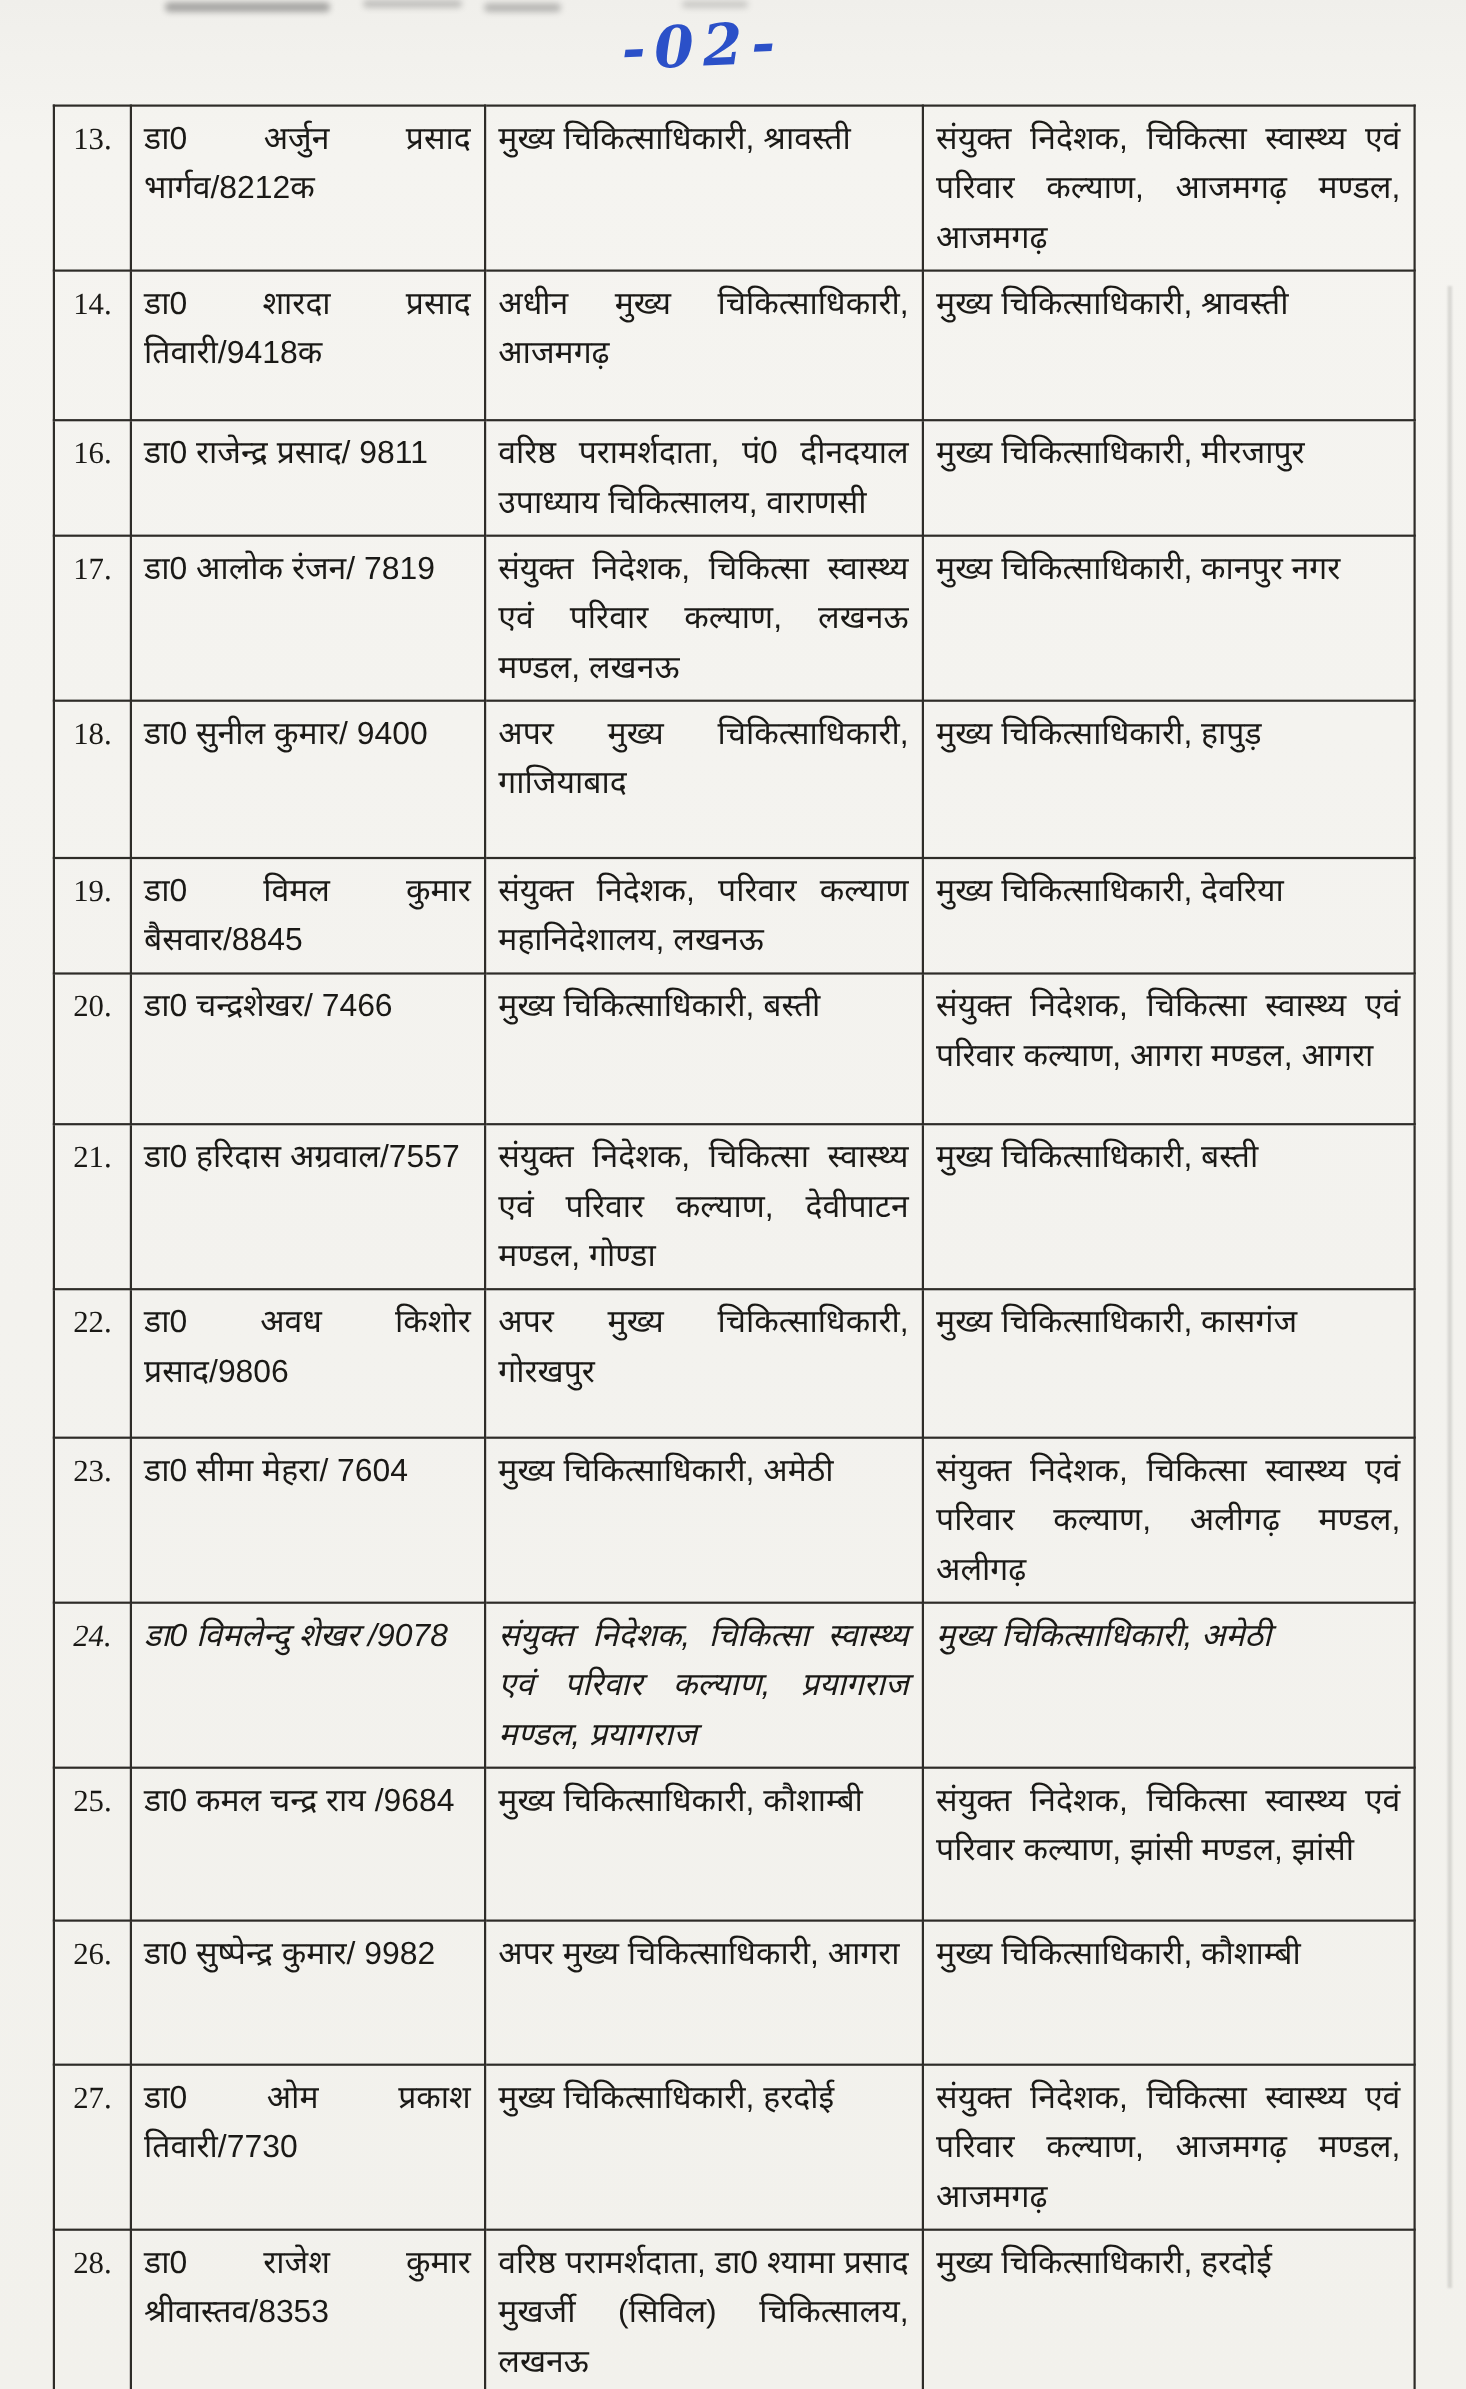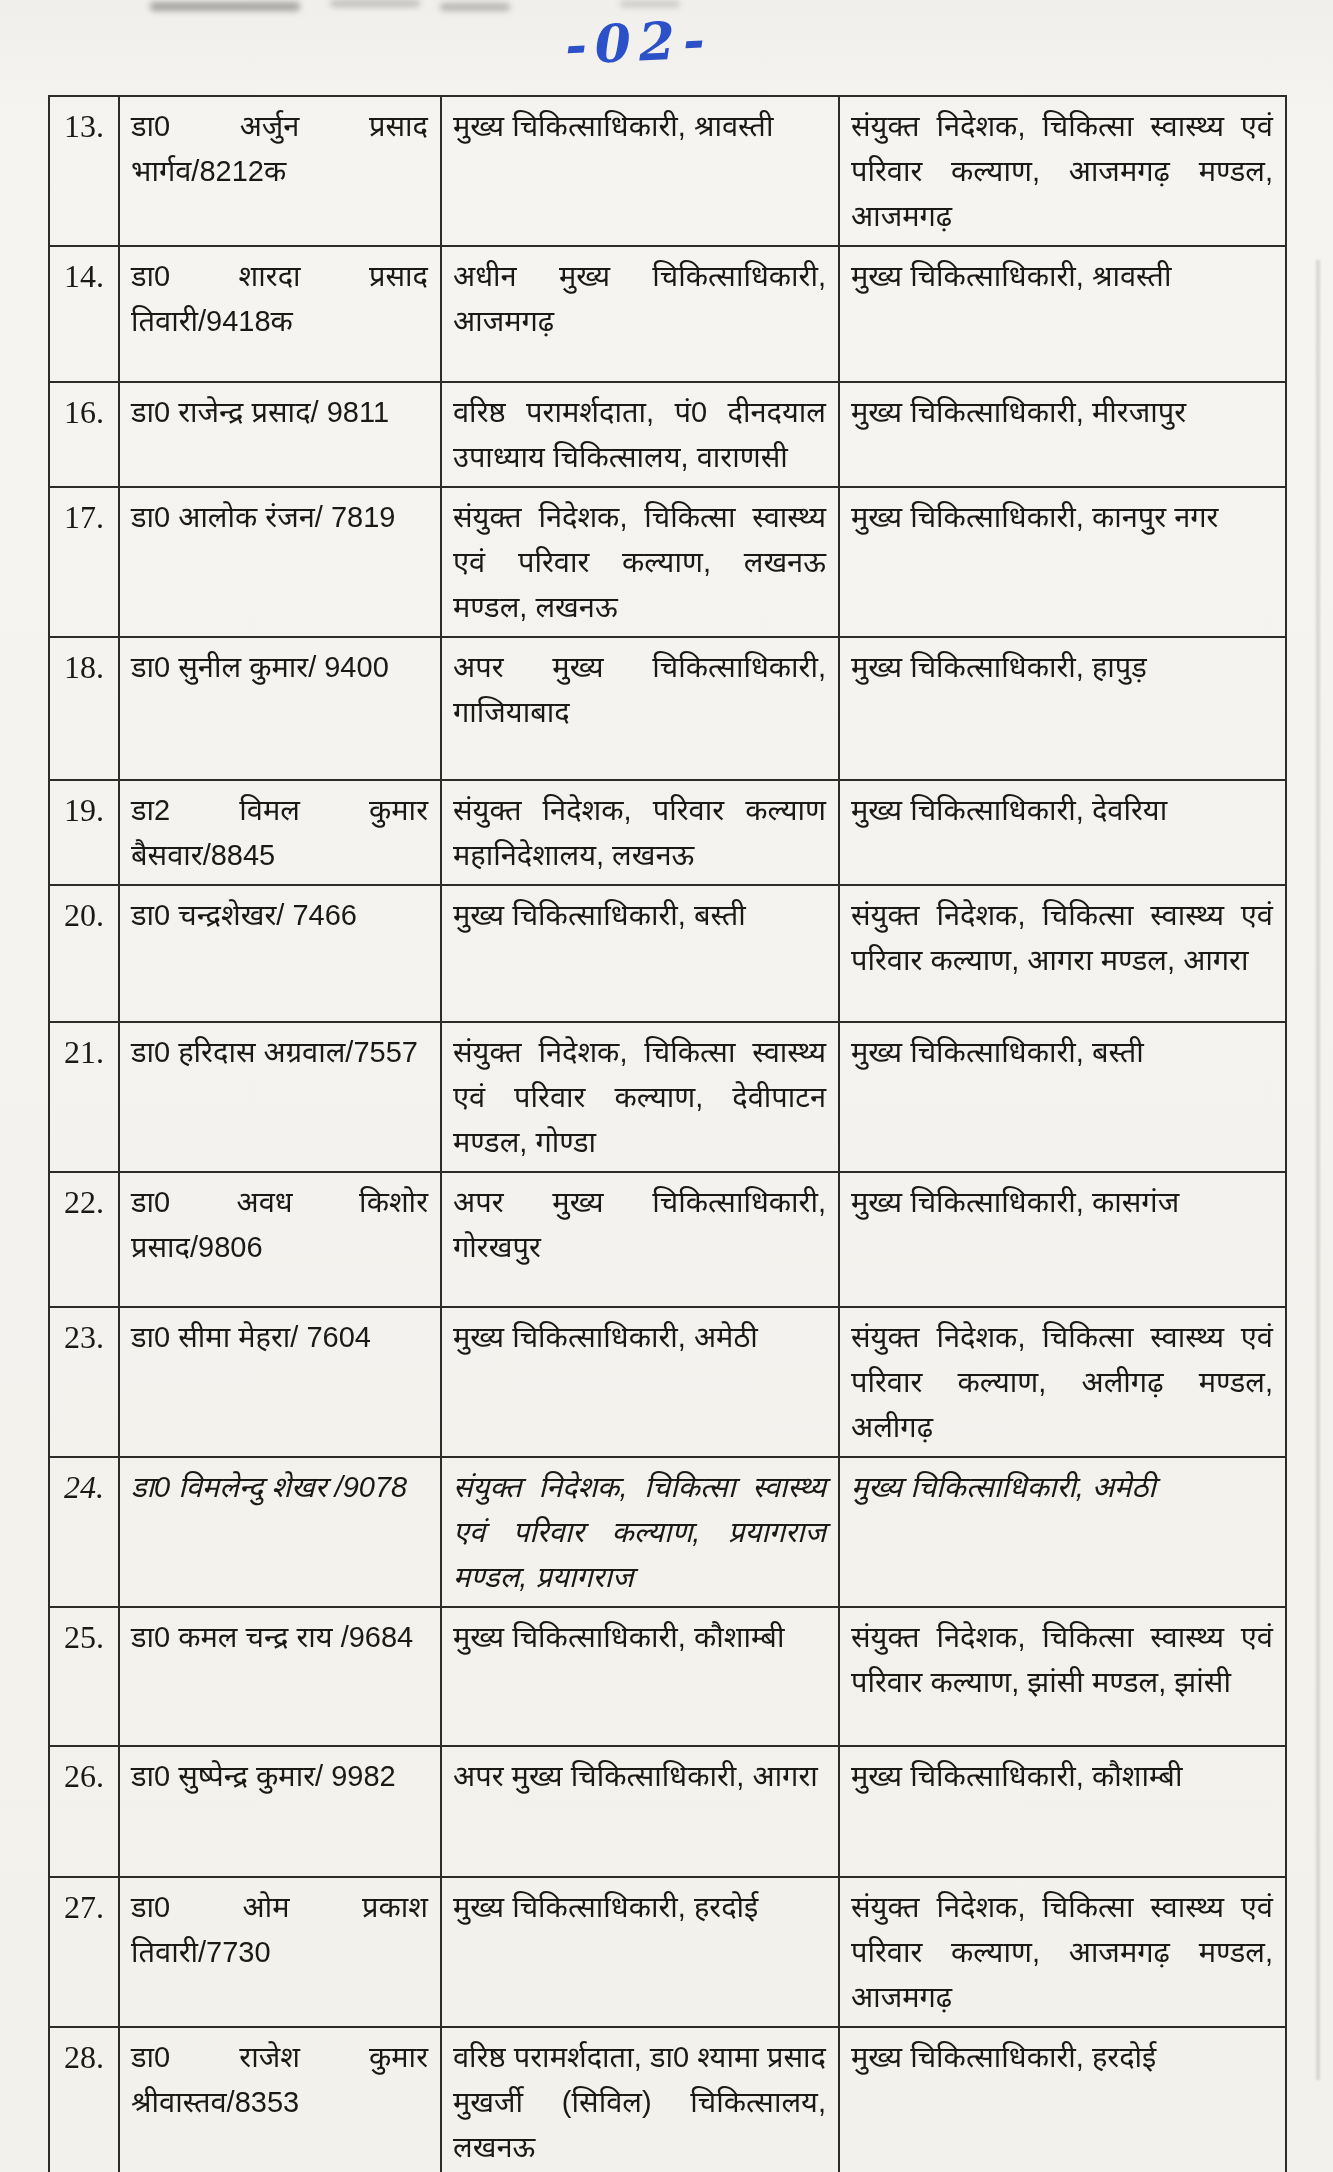--- a/index.html
+++ b/index.html
@@ -41,21 +41,21 @@
     border:2px solid #2e2c28;
     vertical-align:top;
     padding:7px 12px 6px 11px;
     font-size:29px;line-height:45px;
     text-align:justify;text-justify:inter-word;
     overflow:hidden;
   }
   td.sl{
     text-align:center;padding:7px 4px;
     font-family:"Liberation Serif","DejaVu Serif",serif;
-    font-size:32px;
+    font-size:28px;
   }
   
   tr:nth-child(1)  td{height:122px;}
   tr:nth-child(2)  td{height:120px;}
   tr:nth-child(3)  td{height:76px;}
   tr:nth-child(4)  td{height:127px;}
   tr:nth-child(5)  td{height:127px;}
   tr:nth-child(6)  td{height:75px;}
   tr:nth-child(7)  td{height:121px;}
   tr:nth-child(8)  td{height:115px;}
@@ -121,21 +121,21 @@
 
   <tr>
     <td class="sl">18.</td>
     <td class="name">डा0 सुनील कुमार/ 9400</td>
     <td class="from">अपर मुख्य चिकित्साधिकारी, गाजियाबाद</td>
     <td class="to">मुख्य चिकित्साधिकारी, हापुड़</td>
   </tr>
 
   <tr>
     <td class="sl">19.</td>
-    <td class="name">डा2 विमल कुमार बैसवार/8845</td>
+    <td class="name">डा0 विमल कुमार बैसवार/8845</td>
     <td class="from">संयुक्त निदेशक, परिवार कल्याण महानिदेशालय, लखनऊ</td>
     <td class="to">मुख्य चिकित्साधिकारी, देवरिया</td>
   </tr>
 
   <tr>
     <td class="sl">20.</td>
     <td class="name">डा0 चन्द्रशेखर/ 7466</td>
     <td class="from">मुख्य चिकित्साधिकारी, बस्ती</td>
     <td class="to">संयुक्त निदेशक, चिकित्सा स्वास्थ्य एवं परिवार कल्याण, आगरा मण्डल, आगरा</td>
   </tr>

